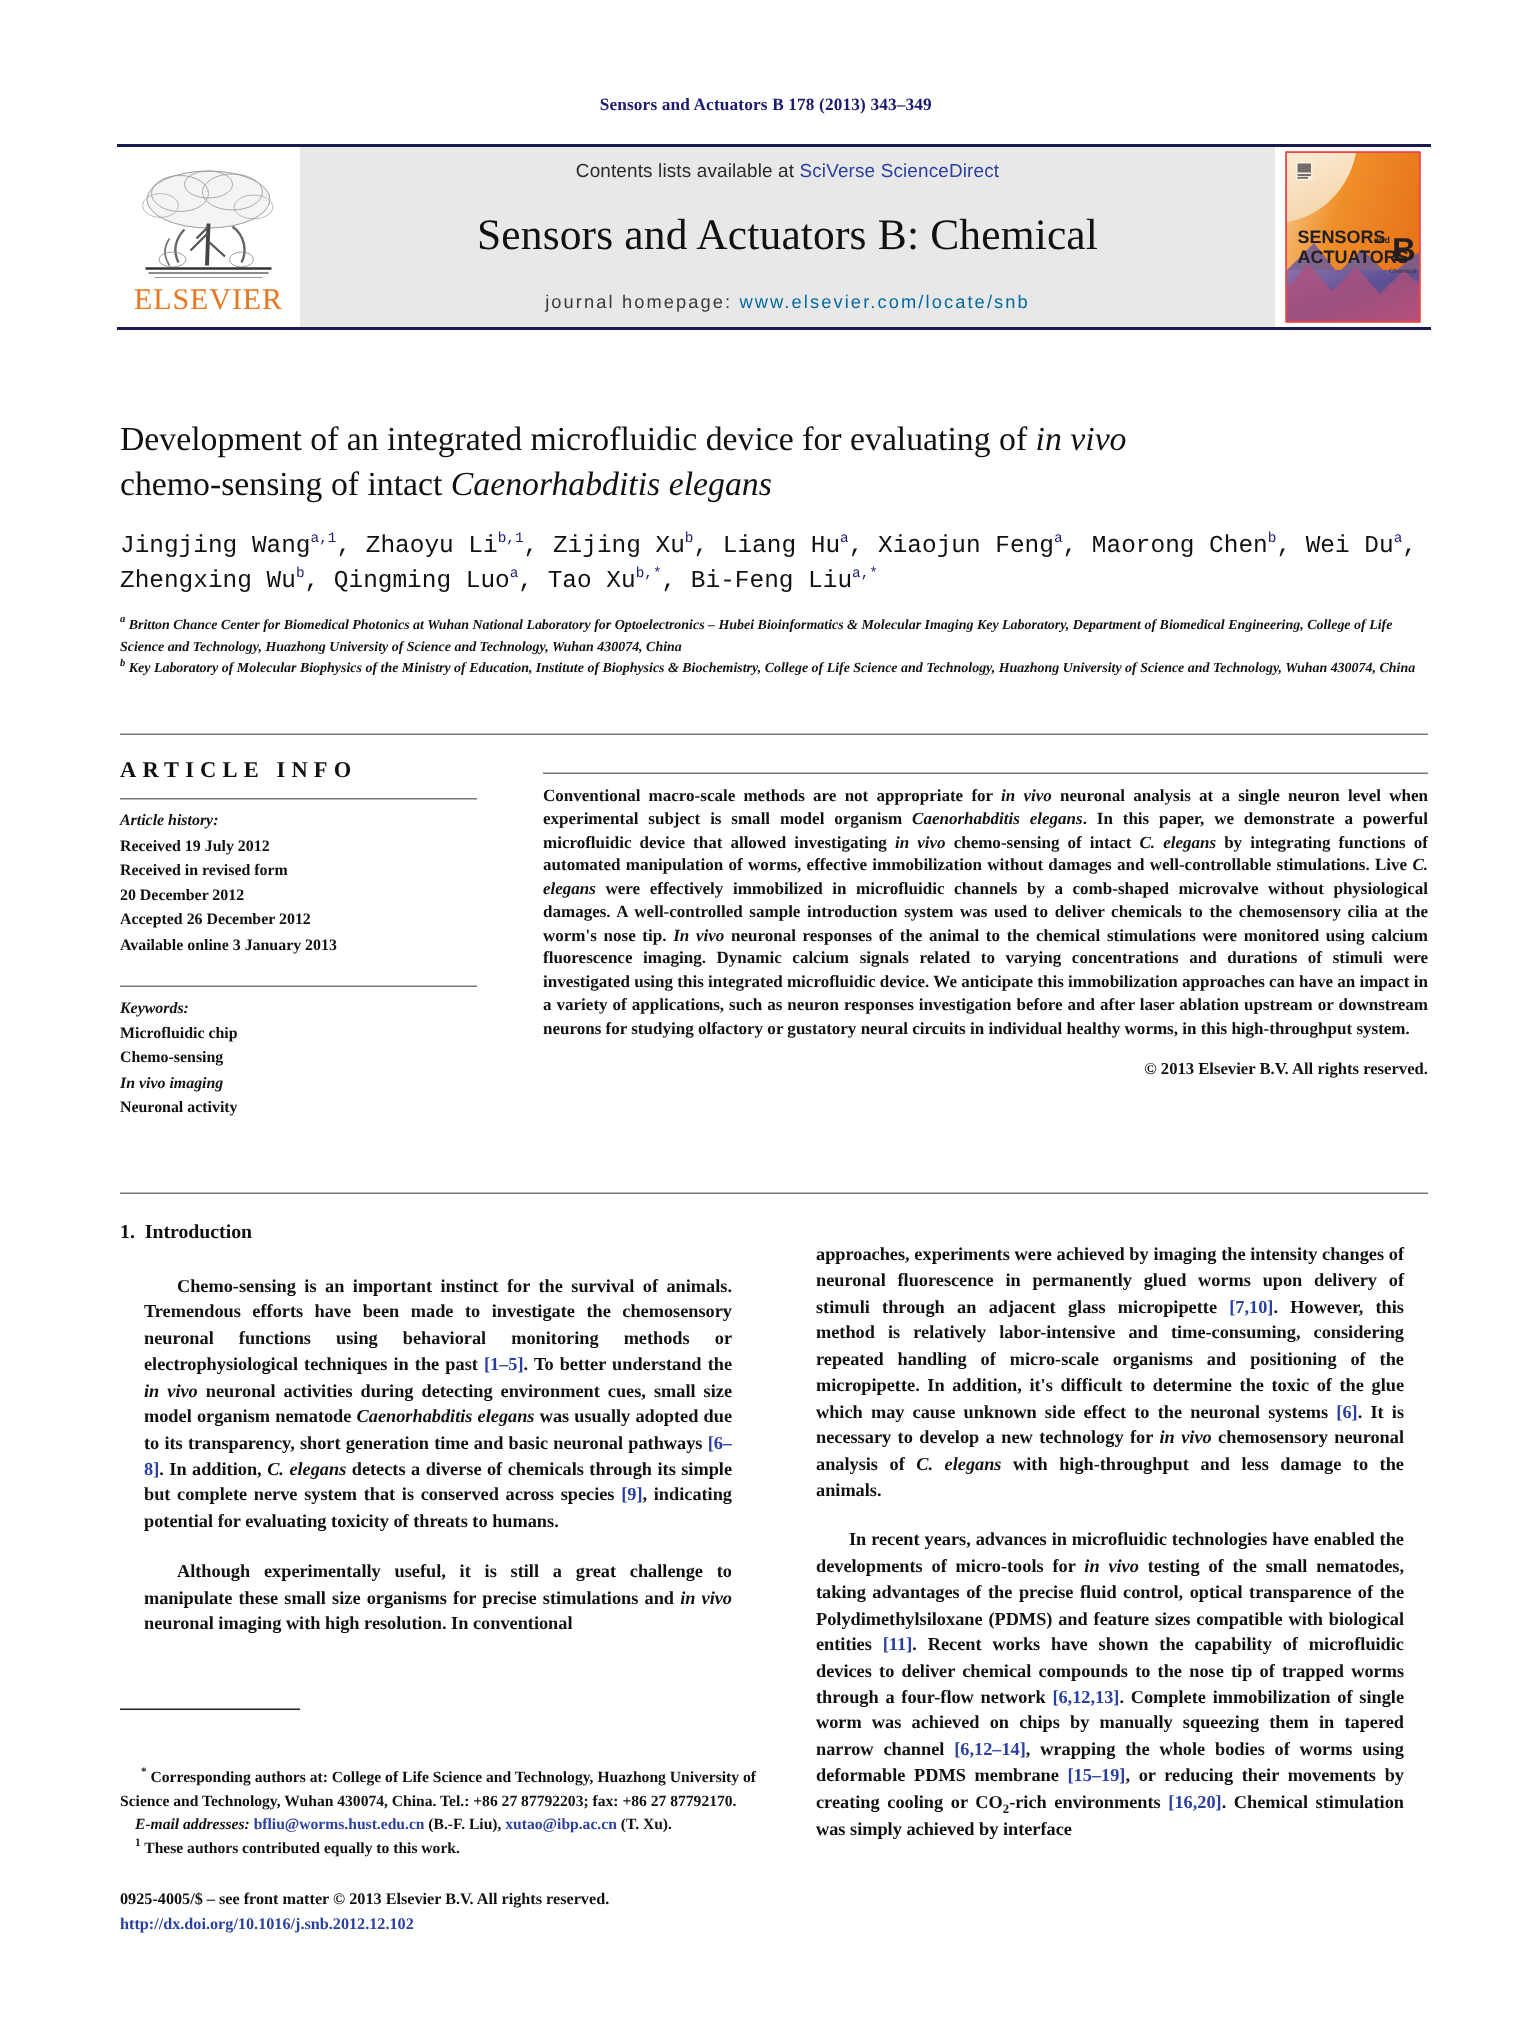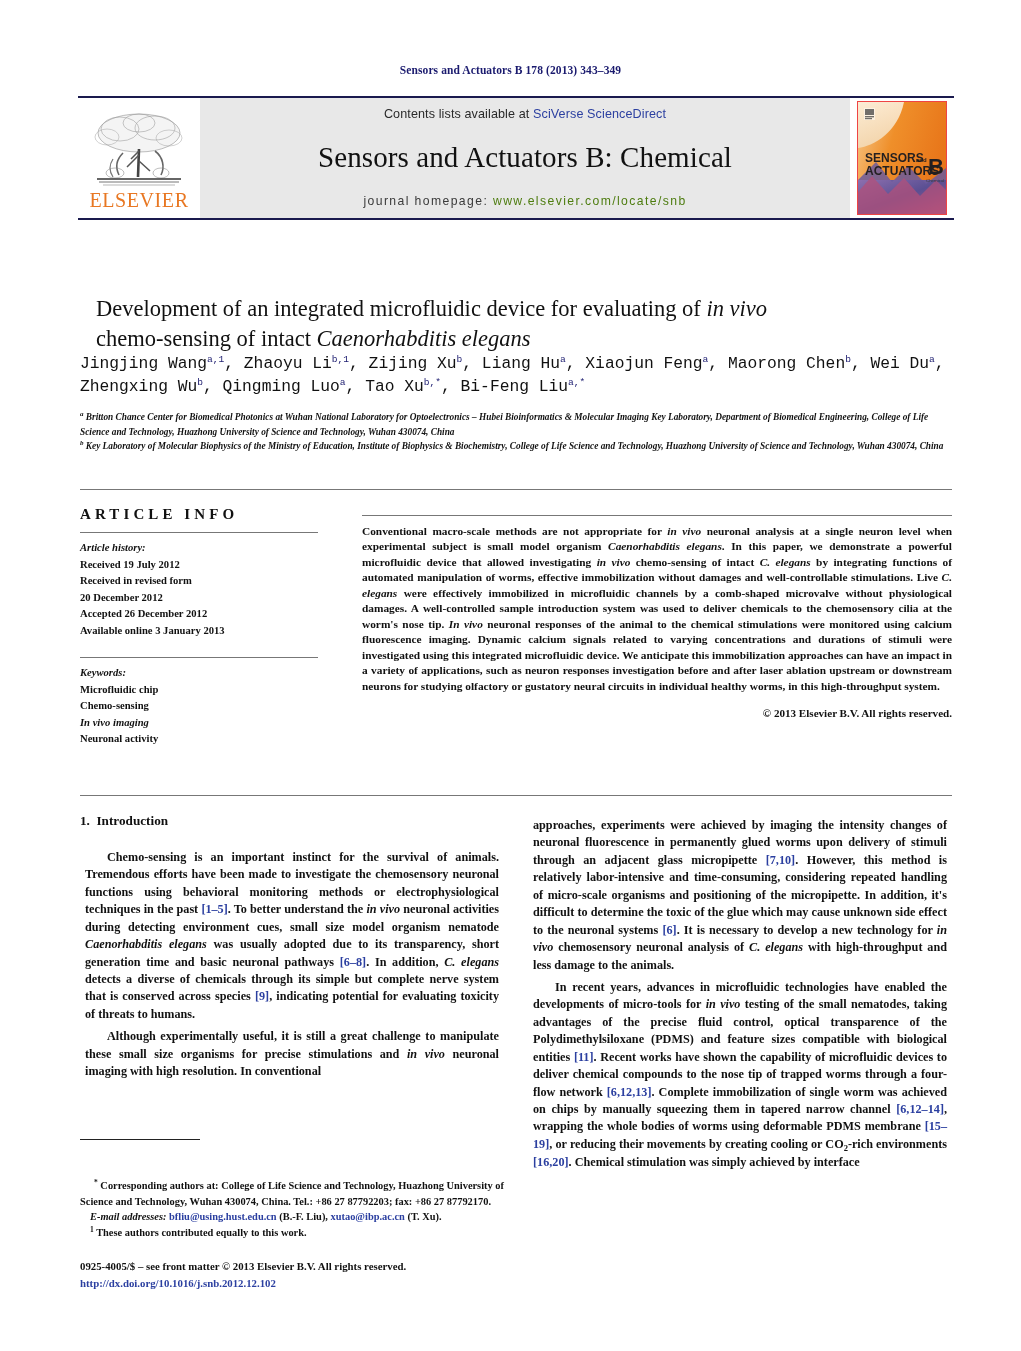--- a/index.html
+++ b/index.html
@@ -94,21 +94,21 @@
     color: #111;
     letter-spacing: 0.1px;
     line-height: 1.1;
   }
   .homepage-line {
     font-family: "Liberation Sans", sans-serif;
     font-size: 12.2px;
     color: #3a3a3a;
     letter-spacing: 1.4px;
   }
-  .homepage-line .link { color: #4d7c0f; }
+  .homepage-line .link { color: #0369a1; }
   .cover-thumb {
     width: 104px;
     flex: 0 0 104px;
     display: flex;
     align-items: center;
     justify-content: center;
   }
   .cover-box {
     width: 88px; height: 112px;
     border: 1px solid #ef4444;
@@ -124,21 +124,21 @@
   
   .title {
     position: absolute;
     left: 80px; top: 278px;
     width: 860px;
     font-family: "Liberation Serif", serif;
     font-size: 22.5px;
     line-height: 1.32;
     color: #111;
     font-weight: normal;
-    margin: 16px;
+    margin: 0;
   }
   .title i { font-style: italic; }
 
   
   .authors {
     position: absolute;
     left: 80px; top: 352px;
     width: 870px;
     font-family: Liberation Mono, monospace;
     font-size: 16.3px;
@@ -243,21 +243,21 @@
     width: 424px;
     font-family: "Liberation Serif", serif;
     font-weight: bold;
     font-size: 12.2px;
     line-height: 1.43;
     text-align: justify;
     color: #111;
   }
   .col-left  { left: 80px;  top: 812px; }
   .col-right { left: 528px; top: 812px; }
-  .col p { margin: 5px; text-indent: 22px; }
+  .col p { margin: 16px; text-indent: 22px; }
   .col p.noindent { text-indent: 0; }
   .sec-head {
     font-family: "Liberation Serif", serif;
     font-weight: bold;
     font-size: 13.2px;
     margin: 0 0 18px 0;
     text-indent: 0;
   }
   .ref { color: #2b3fa0; }
   .col i { font-style: italic; }
@@ -442,21 +442,21 @@
   <div class="col col-right">
     <div>
         <p class="noindent">approaches, experiments were achieved by imaging the intensity changes of neuronal fluorescence in permanently glued worms upon delivery of stimuli through an adjacent glass micropipette <span class="ref">[7,10]</span>. However, this method is relatively labor-intensive and time-consuming, considering repeated handling of micro-scale organisms and positioning of the micropipette. In addition, it's difficult to determine the toxic of the glue which may cause unknown side effect to the neuronal systems <span class="ref">[6]</span>. It is necessary to develop a new technology for <i>in vivo</i> chemosensory neuronal analysis of <i>C. elegans</i> with high-throughput and less damage to the animals.</p>
         <p>In recent years, advances in microfluidic technologies have enabled the developments of micro-tools for <i>in vivo</i> testing of the small nematodes, taking advantages of the precise fluid control, optical transparence of the Polydimethylsiloxane (PDMS) and feature sizes compatible with biological entities <span class="ref">[11]</span>. Recent works have shown the capability of microfluidic devices to deliver chemical compounds to the nose tip of trapped worms through a four-flow network <span class="ref">[6,12,13]</span>. Complete immobilization of single worm was achieved on chips by manually squeezing them in tapered narrow channel <span class="ref">[6,12–14]</span>, wrapping the whole bodies of worms using deformable PDMS membrane <span class="ref">[15–19]</span>, or reducing their movements by creating cooling or CO<sub>2</sub>-rich environments <span class="ref">[16,20]</span>. Chemical stimulation was simply achieved by interface</p>
       </div>
   </div>
 
   <div class="foot-rule"></div>
   <div class="footnotes">
     <p class="star"><sup>*</sup> Corresponding authors at: College of Life Science and Technology, Huazhong University of Science and Technology, Wuhan 430074, China. Tel.: +86 27 87792203; fax: +86 27 87792170.</p>
-    <p class="fn-num"><span class="em">E-mail addresses:</span> <span class="link">bfliu@using.hust.edu.cn</span> (B.-F. Liu), <span class="link">xutao@ibp.ac.cn</span> (T. Xu).</p>
+    <p class="fn-num"><span class="em">E-mail addresses:</span> <span class="link">bfliu@worms.hust.edu.cn</span> (B.-F. Liu), <span class="link">xutao@ibp.ac.cn</span> (T. Xu).</p>
     <p class="fn-num"><sup>1</sup> These authors contributed equally to this work.</p>
   </div>
 
   <div class="issn-block">
     <div>0925-4005/$ – see front matter © 2013 Elsevier B.V. All rights reserved.</div>
     <div class="doi">http://dx.doi.org/10.1016/j.snb.2012.12.102</div>
   </div>
 
 </div>
 

